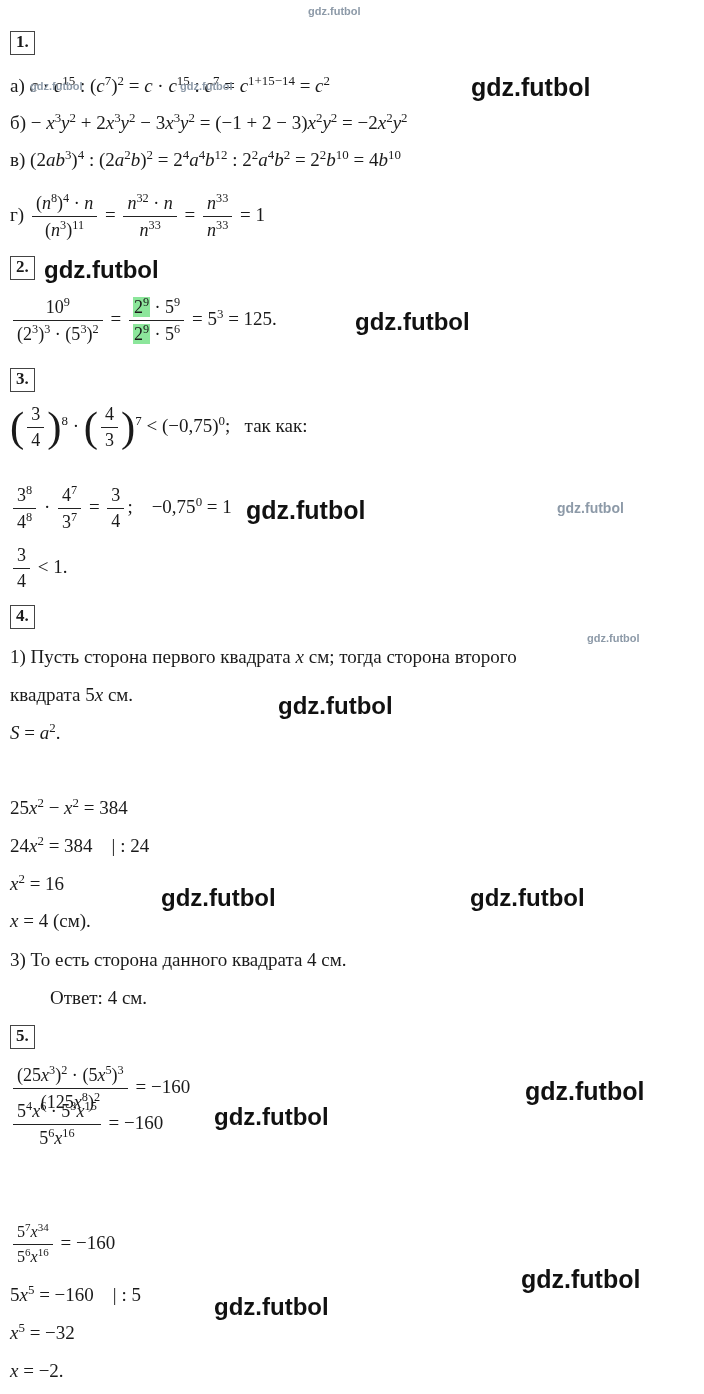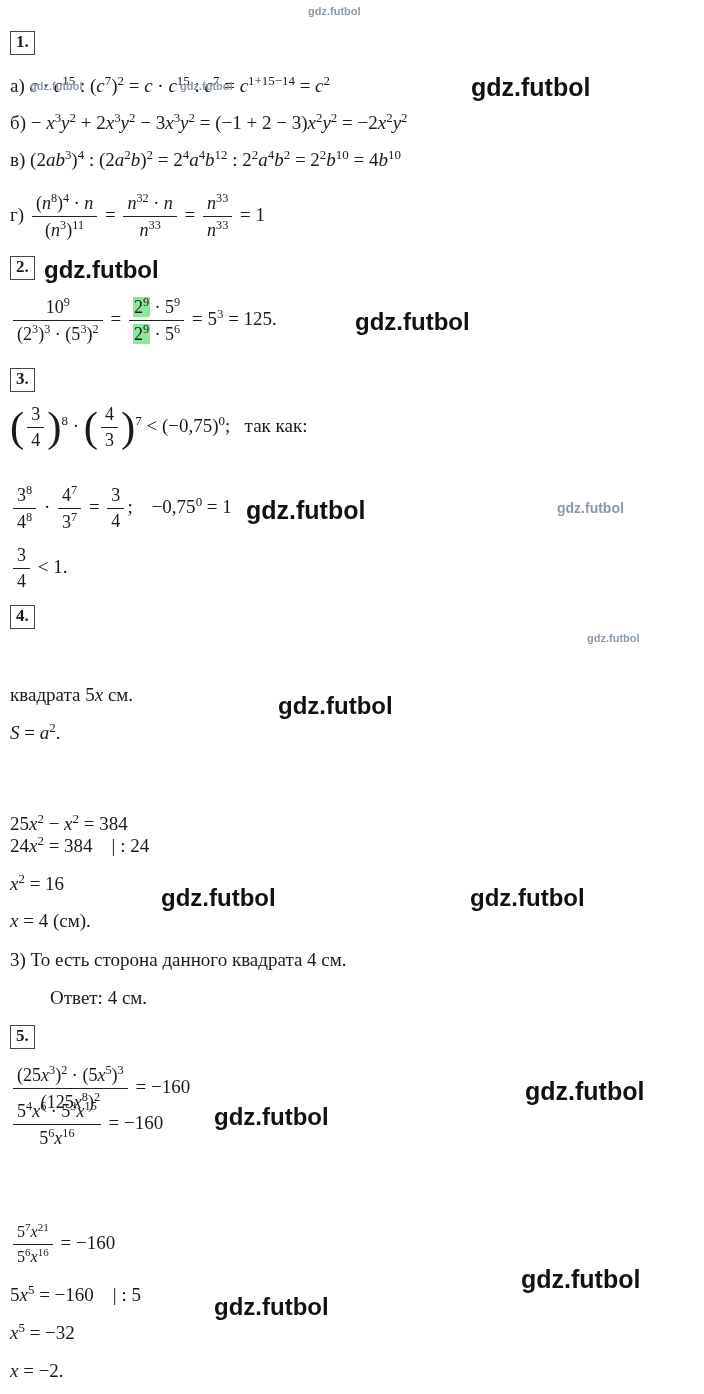--- a/index.html
+++ b/index.html
@@ -157,32 +157,37 @@
     −0,75<sup>0</sup> = 1
   </div>
 
   <div class="line" style="left:10px; top:545px;">
     <span class="frac"><span class="num">3</span><span class="den">4</span></span>
     &lt; 1.
   </div>
 
   <div class="tasknum" style="left:10px; top:605px;">4.</div>
 
+  <div class="line" style="left:10px; top:645px;">
+    <span>1) Пусть сторона первого квадрата</span>
+    <span class="it">x</span>
+    <span>см;   тогда сторона второго</span>
+  </div>
 
   <div class="line" style="left:10px; top:683px;">
     <span>квадрата 5</span><span class="it">x</span>
     <span>см.</span>
   </div>
 
   <div class="line" style="left:10px; top:720px;">
     <span class="it">S</span> = <span class="it">a</span><sup>2</sup>.
   </div>
 
 
-  <div class="line" style="left:10px; top:795px;margin-top:16px;">
+  <div class="line" style="left:10px; top:795px;">
     25<span class="it">x</span><sup>2</sup> − <span class="it">x</span><sup>2</sup> = 384
   </div>
 
   <div class="line" style="left:10px; top:833px;">
     24<span class="it">x</span><sup>2</sup> = 384 &nbsp;&nbsp;&nbsp;<span class="txt">| : 24</span>
   </div>
 
   <div class="line" style="left:10px; top:871px;">
     <span class="it">x</span><sup>2</sup> = 16
   </div>
@@ -201,21 +206,21 @@
     <span class="frac"><span class="num">(25<span class="it">x</span><sup>3</sup>)<sup>2</sup> · (5<span class="it">x</span><sup>5</sup>)<sup>3</sup></span><span class="den">(125<span class="it">x</span><sup>8</sup>)<sup>2</sup></span></span>
     = −160
   </div>
 
   <div class="line" style="left:10px; top:1100px;">
     <span class="frac"><span class="num">5<sup>4</sup><span class="it">x</span><sup>6</sup> · 5<sup>3</sup><span class="it">x</span><sup>15</sup></span><span class="den">5<sup>6</sup><span class="it">x</span><sup>16</sup></span></span>
     = −160
   </div>
 
   <div class="line" style="left:10px; top:1222px;">
-    <span class="frac small"><span class="num">5<sup>7</sup><span class="it">x</span><sup>21</sup></span><span class="den">5<sup>6</sup><span class="it">x</span><sup>16</sup></span></span>
+    <span class="frac small"><span class="num">5<sup>7</sup><span class="it">x</span><sup>34</sup></span><span class="den">5<sup>6</sup><span class="it">x</span><sup>16</sup></span></span>
     = −160
   </div>
 
   <div class="line" style="left:10px; top:1282px;">
     5<span class="it">x</span><sup>5</sup> = −160 &nbsp;&nbsp;&nbsp;<span class="txt">| : 5</span>
   </div>
 
   <div class="line" style="left:10px; top:1320px;">
     <span class="it">x</span><sup>5</sup> = −32
   </div>

